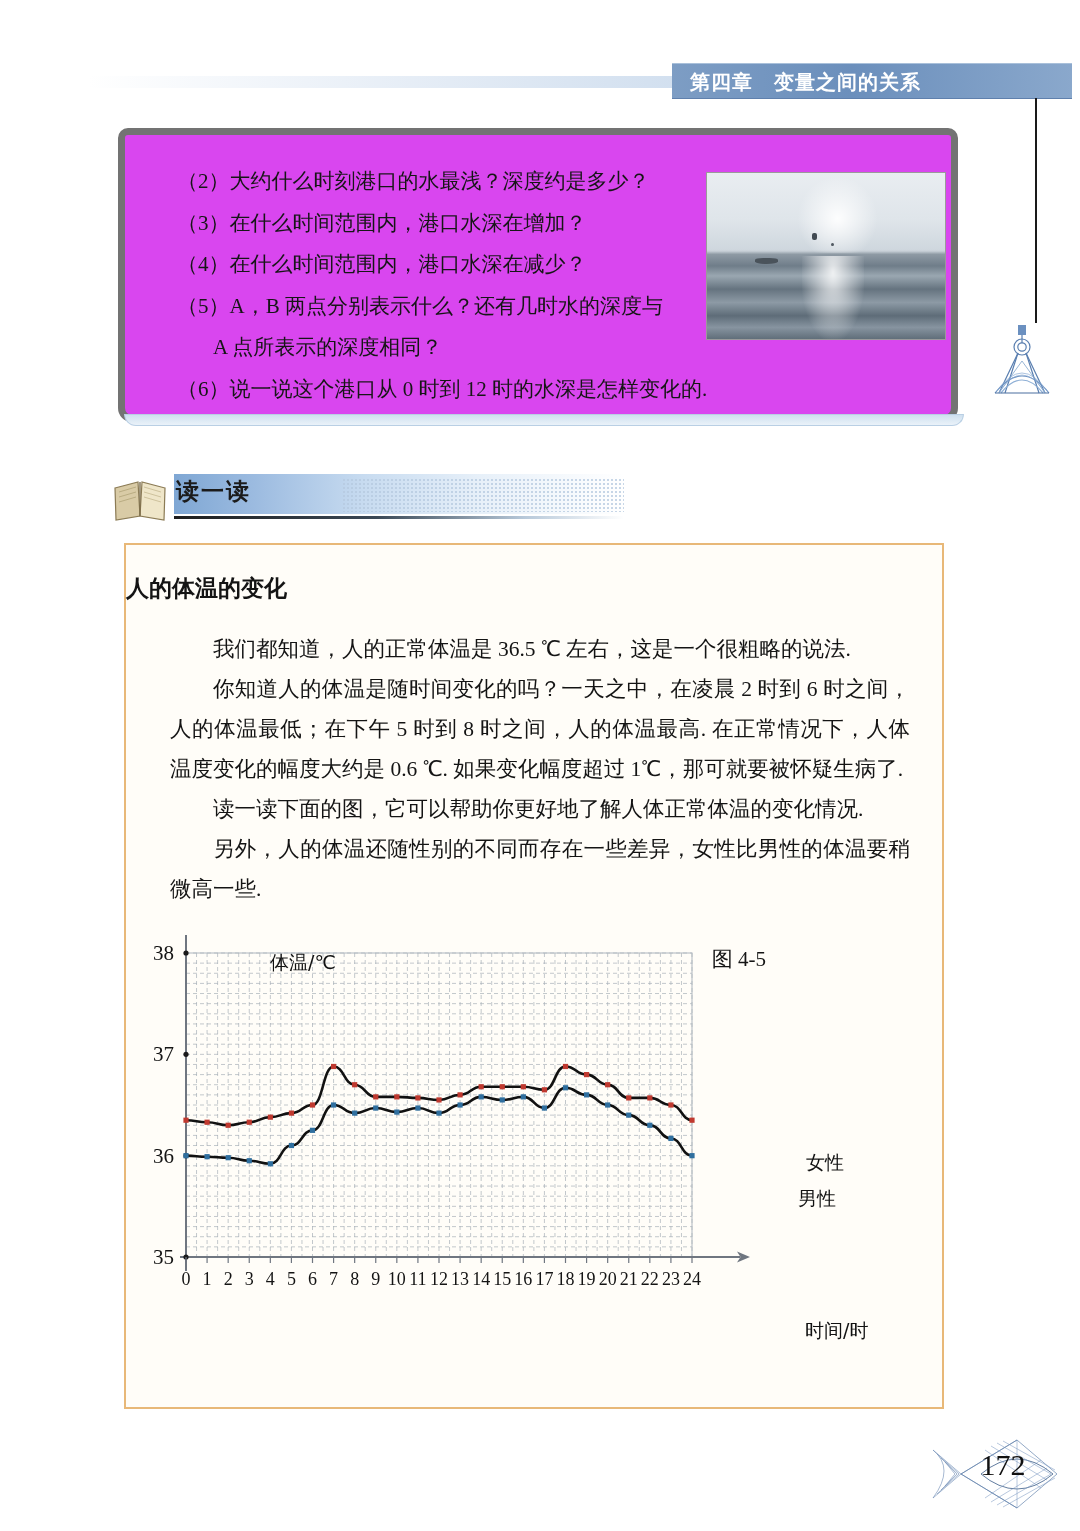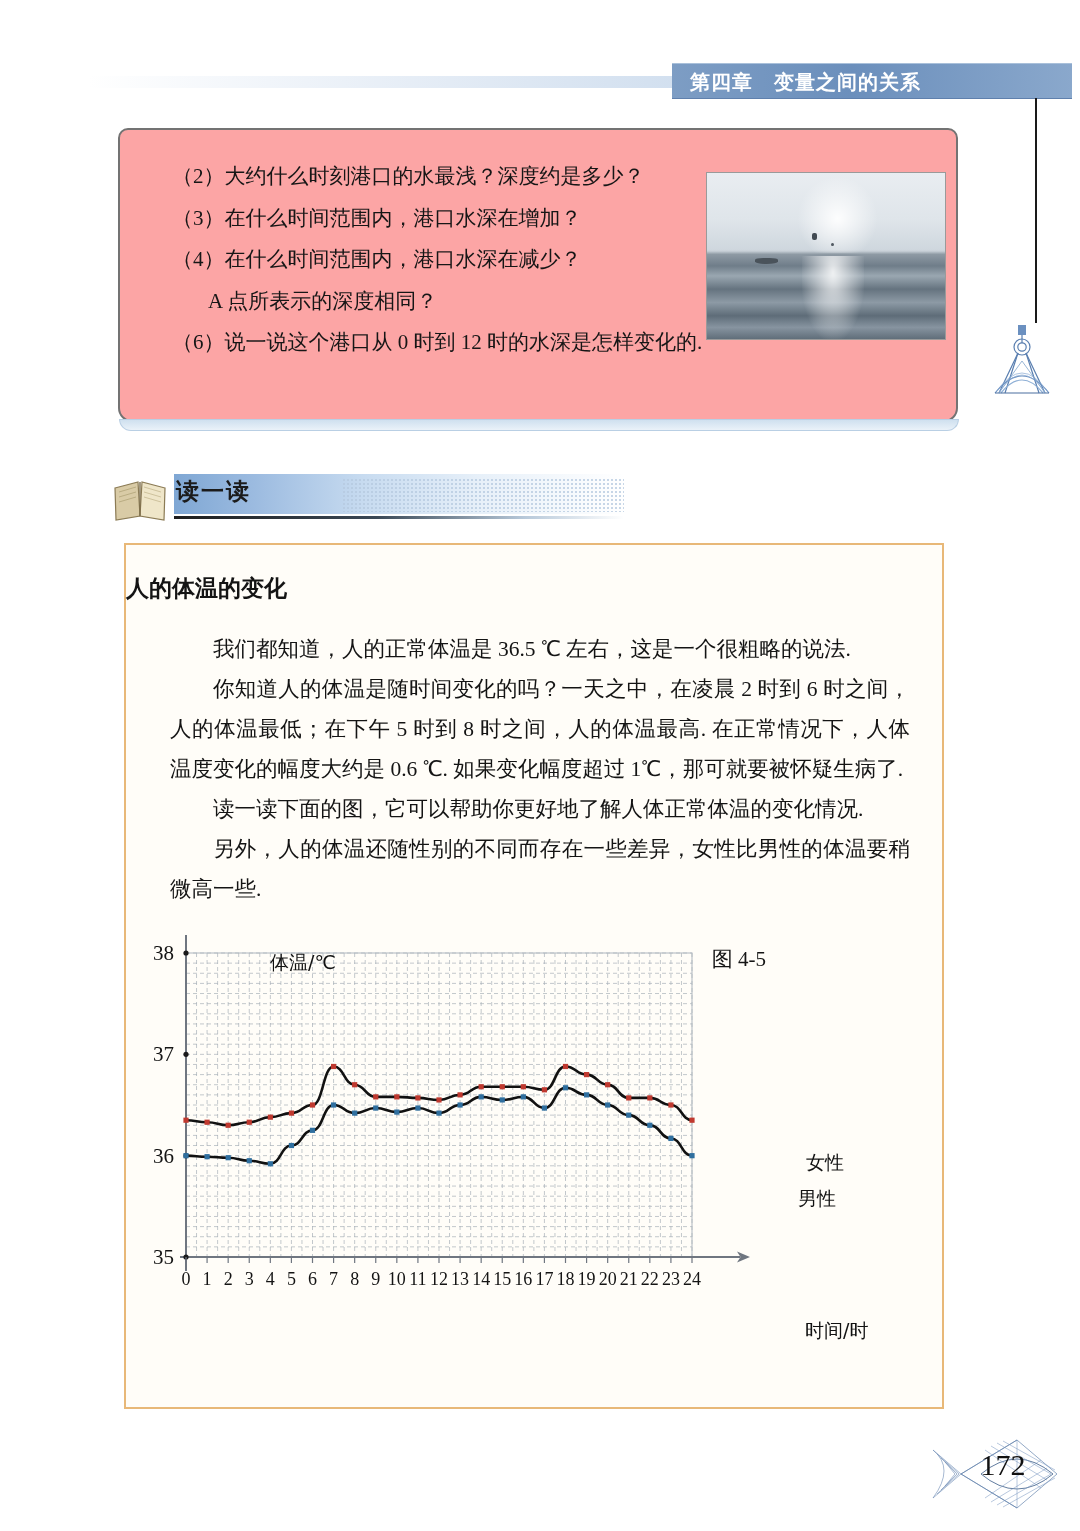--- a/index.html
+++ b/index.html
@@ -24,23 +24,23 @@
     position:absolute;left:88px;top:76px;width:600px;height:12px;
     background:linear-gradient(90deg,rgba(232,238,246,0) 0%,rgba(224,233,244,.9) 60%,rgba(209,223,239,1) 100%);
   }
   #header-rule{
     position:absolute;left:1035px;top:98px;width:2px;height:225px;background:#1a1a1a;
   }
 
   
   #question-panel{
     position:absolute;left:118px;top:128px;width:840px;height:294px;
-    border:2px solid #737373;
+    border:7px solid #737373;
     border-radius:10px 10px 14px 14px;
-    background:#fca5a5;
+    background:#d946ef;
     box-sizing:border-box;
   }
   #question-panel:after{
     content:"";position:absolute;left:-1px;bottom:-11px;width:840px;height:12px;
     background:linear-gradient(180deg,#cfe0ef,#eaf2f9);
     border:1px solid #b9cfe4;border-radius:0 0 12px 12px;box-sizing:border-box;
   }
   #question-list{
     position:absolute;left:52px;top:26px;width:560px;
     font-size:21px;line-height:41.5px;color:#161616;
@@ -158,20 +158,23 @@
 <div id="question-panel">
   <div id="question-list">
     <div class="q-line">
       <span class="num">（2）</span><span>大约什么时刻港口的水最浅？深度约是多少？</span>
     </div>
     <div class="q-line">
       <span class="num">（3）</span><span>在什么时间范围内，港口水深在增加？</span>
     </div>
     <div class="q-line">
       <span class="num">（4）</span><span>在什么时间范围内，港口水深在减少？</span>
+    </div>
+    <div class="q-line">
+      <span class="num">（5）</span><span>A，B 两点分别表示什么？还有几时水的深度与</span>
     </div>
     <div class="q-line q-indent">
       <span>A 点所表示的深度相同？</span>
     </div>
     <div class="q-line">
       <span class="num">（6）</span><span>说一说这个港口从 0 时到 12 时的水深是怎样变化的.</span>
     </div>
   </div>
 </div>
 

